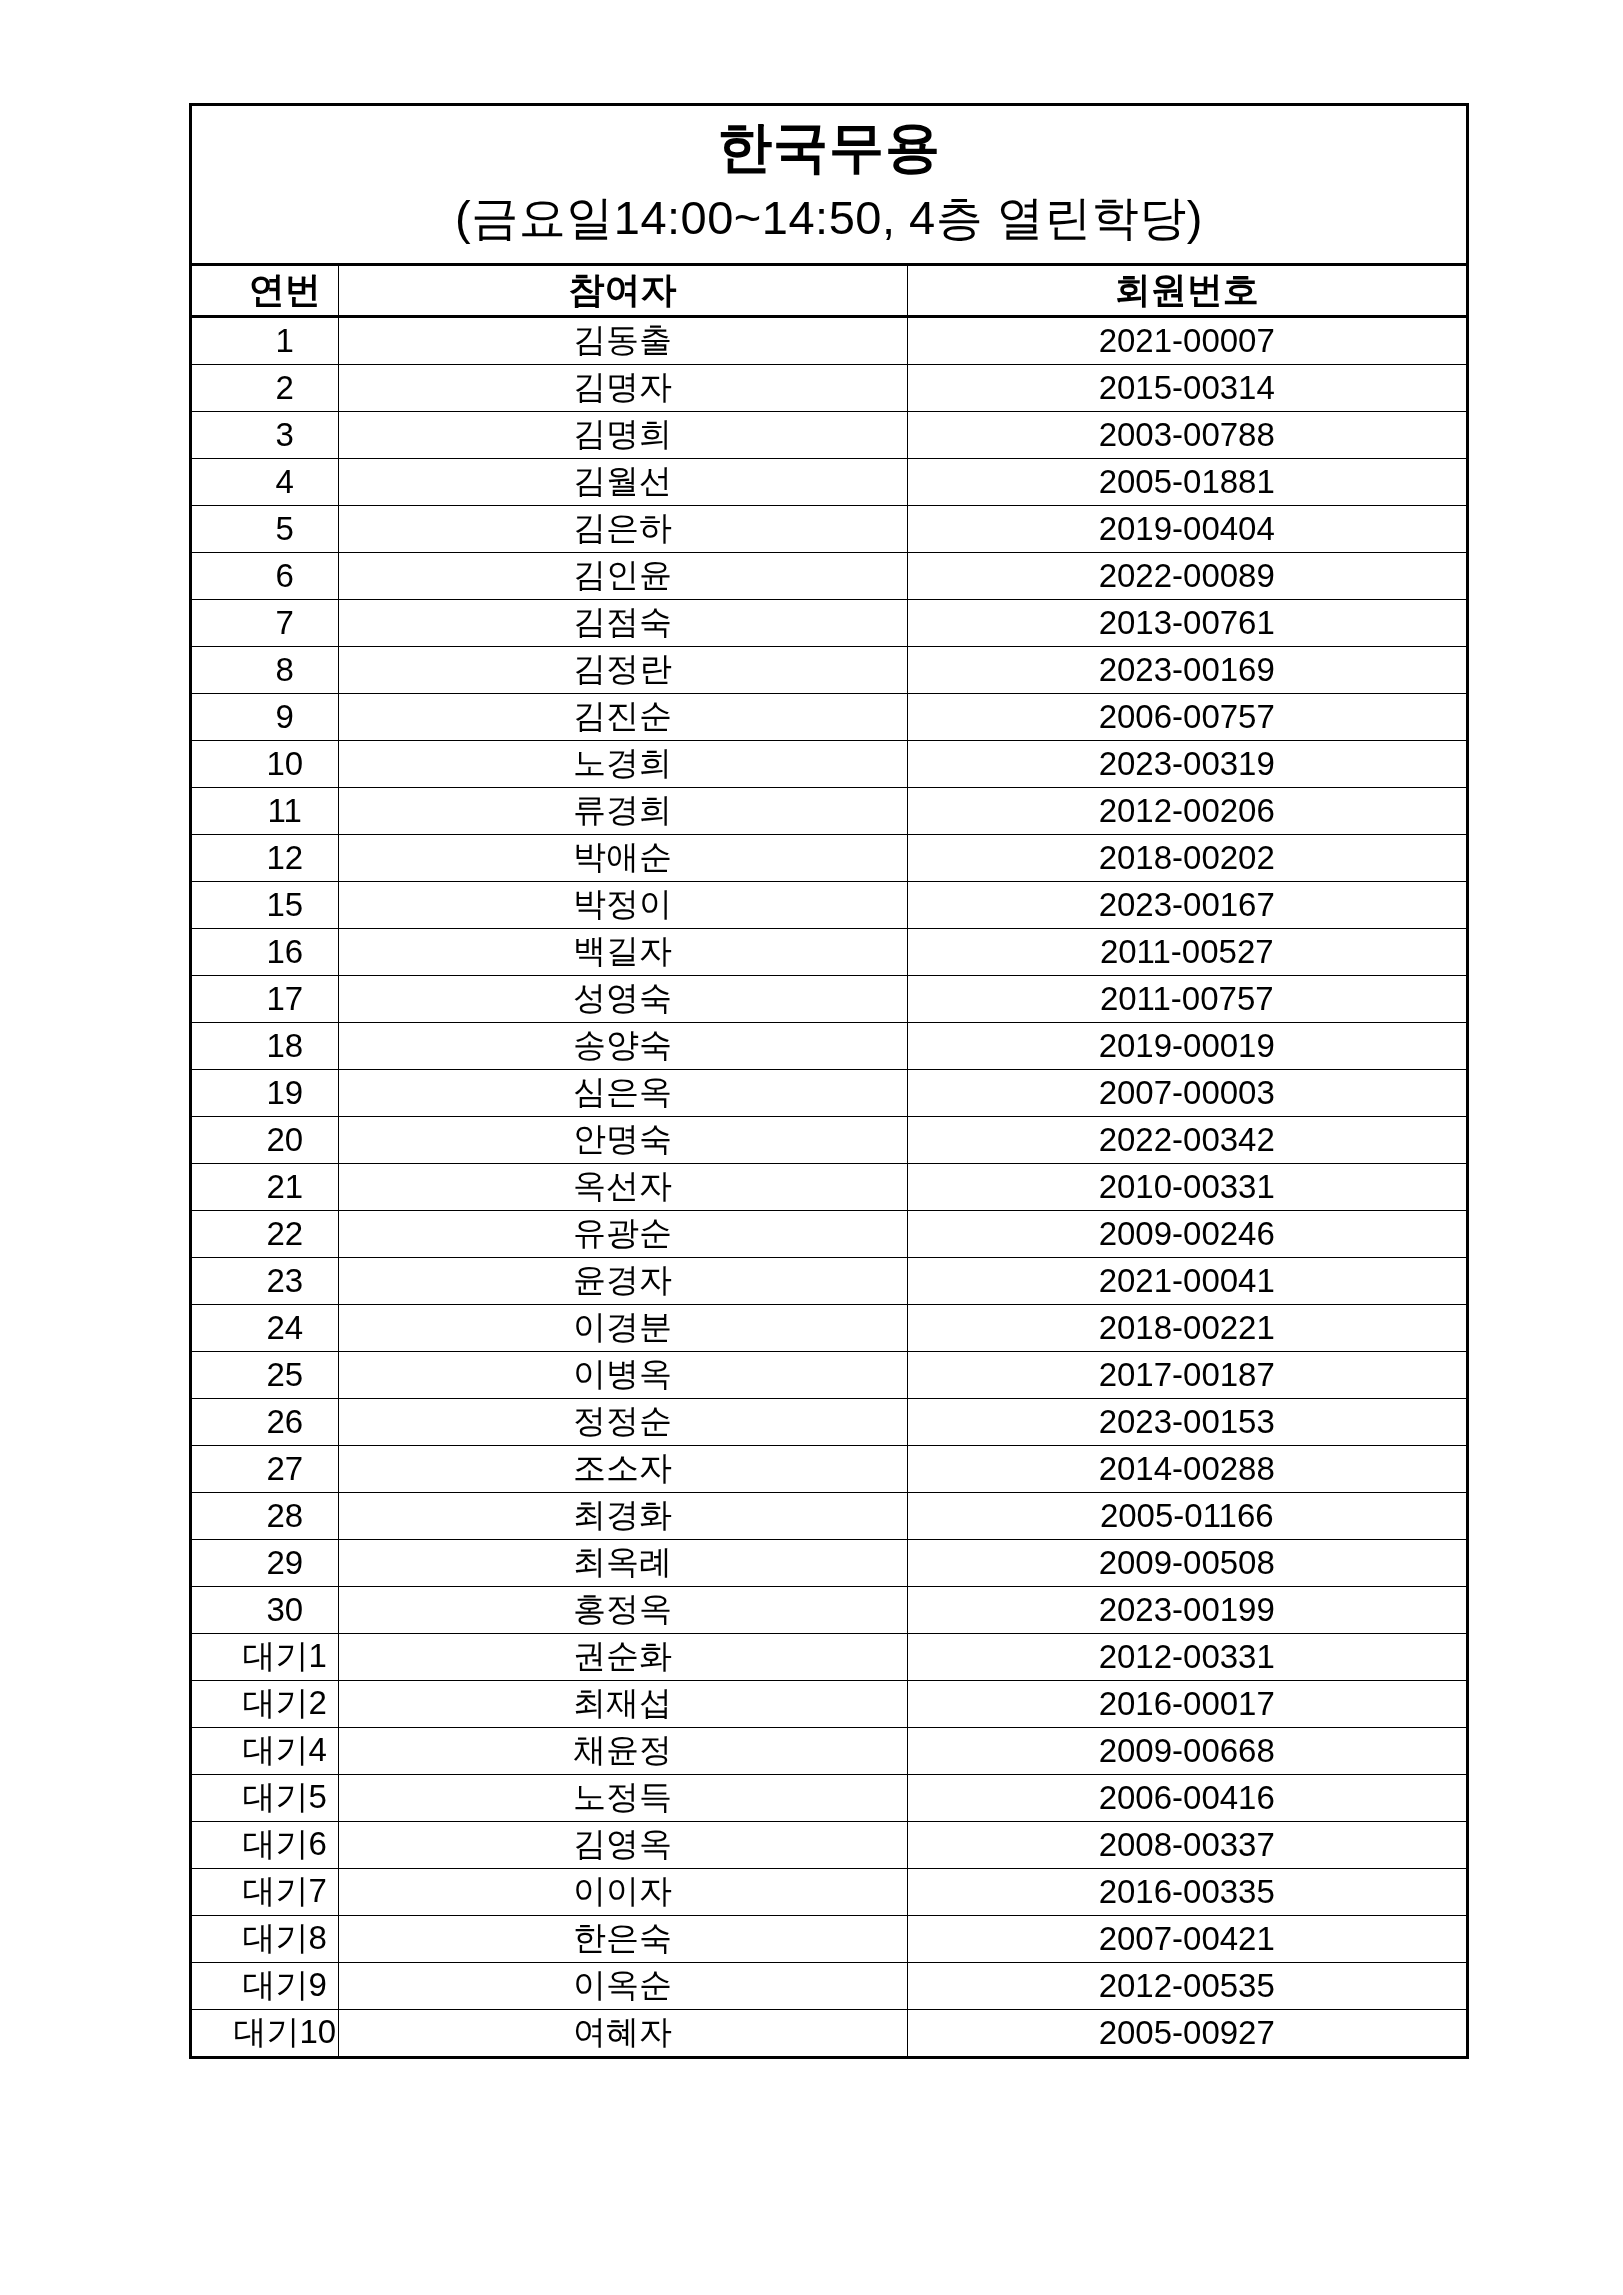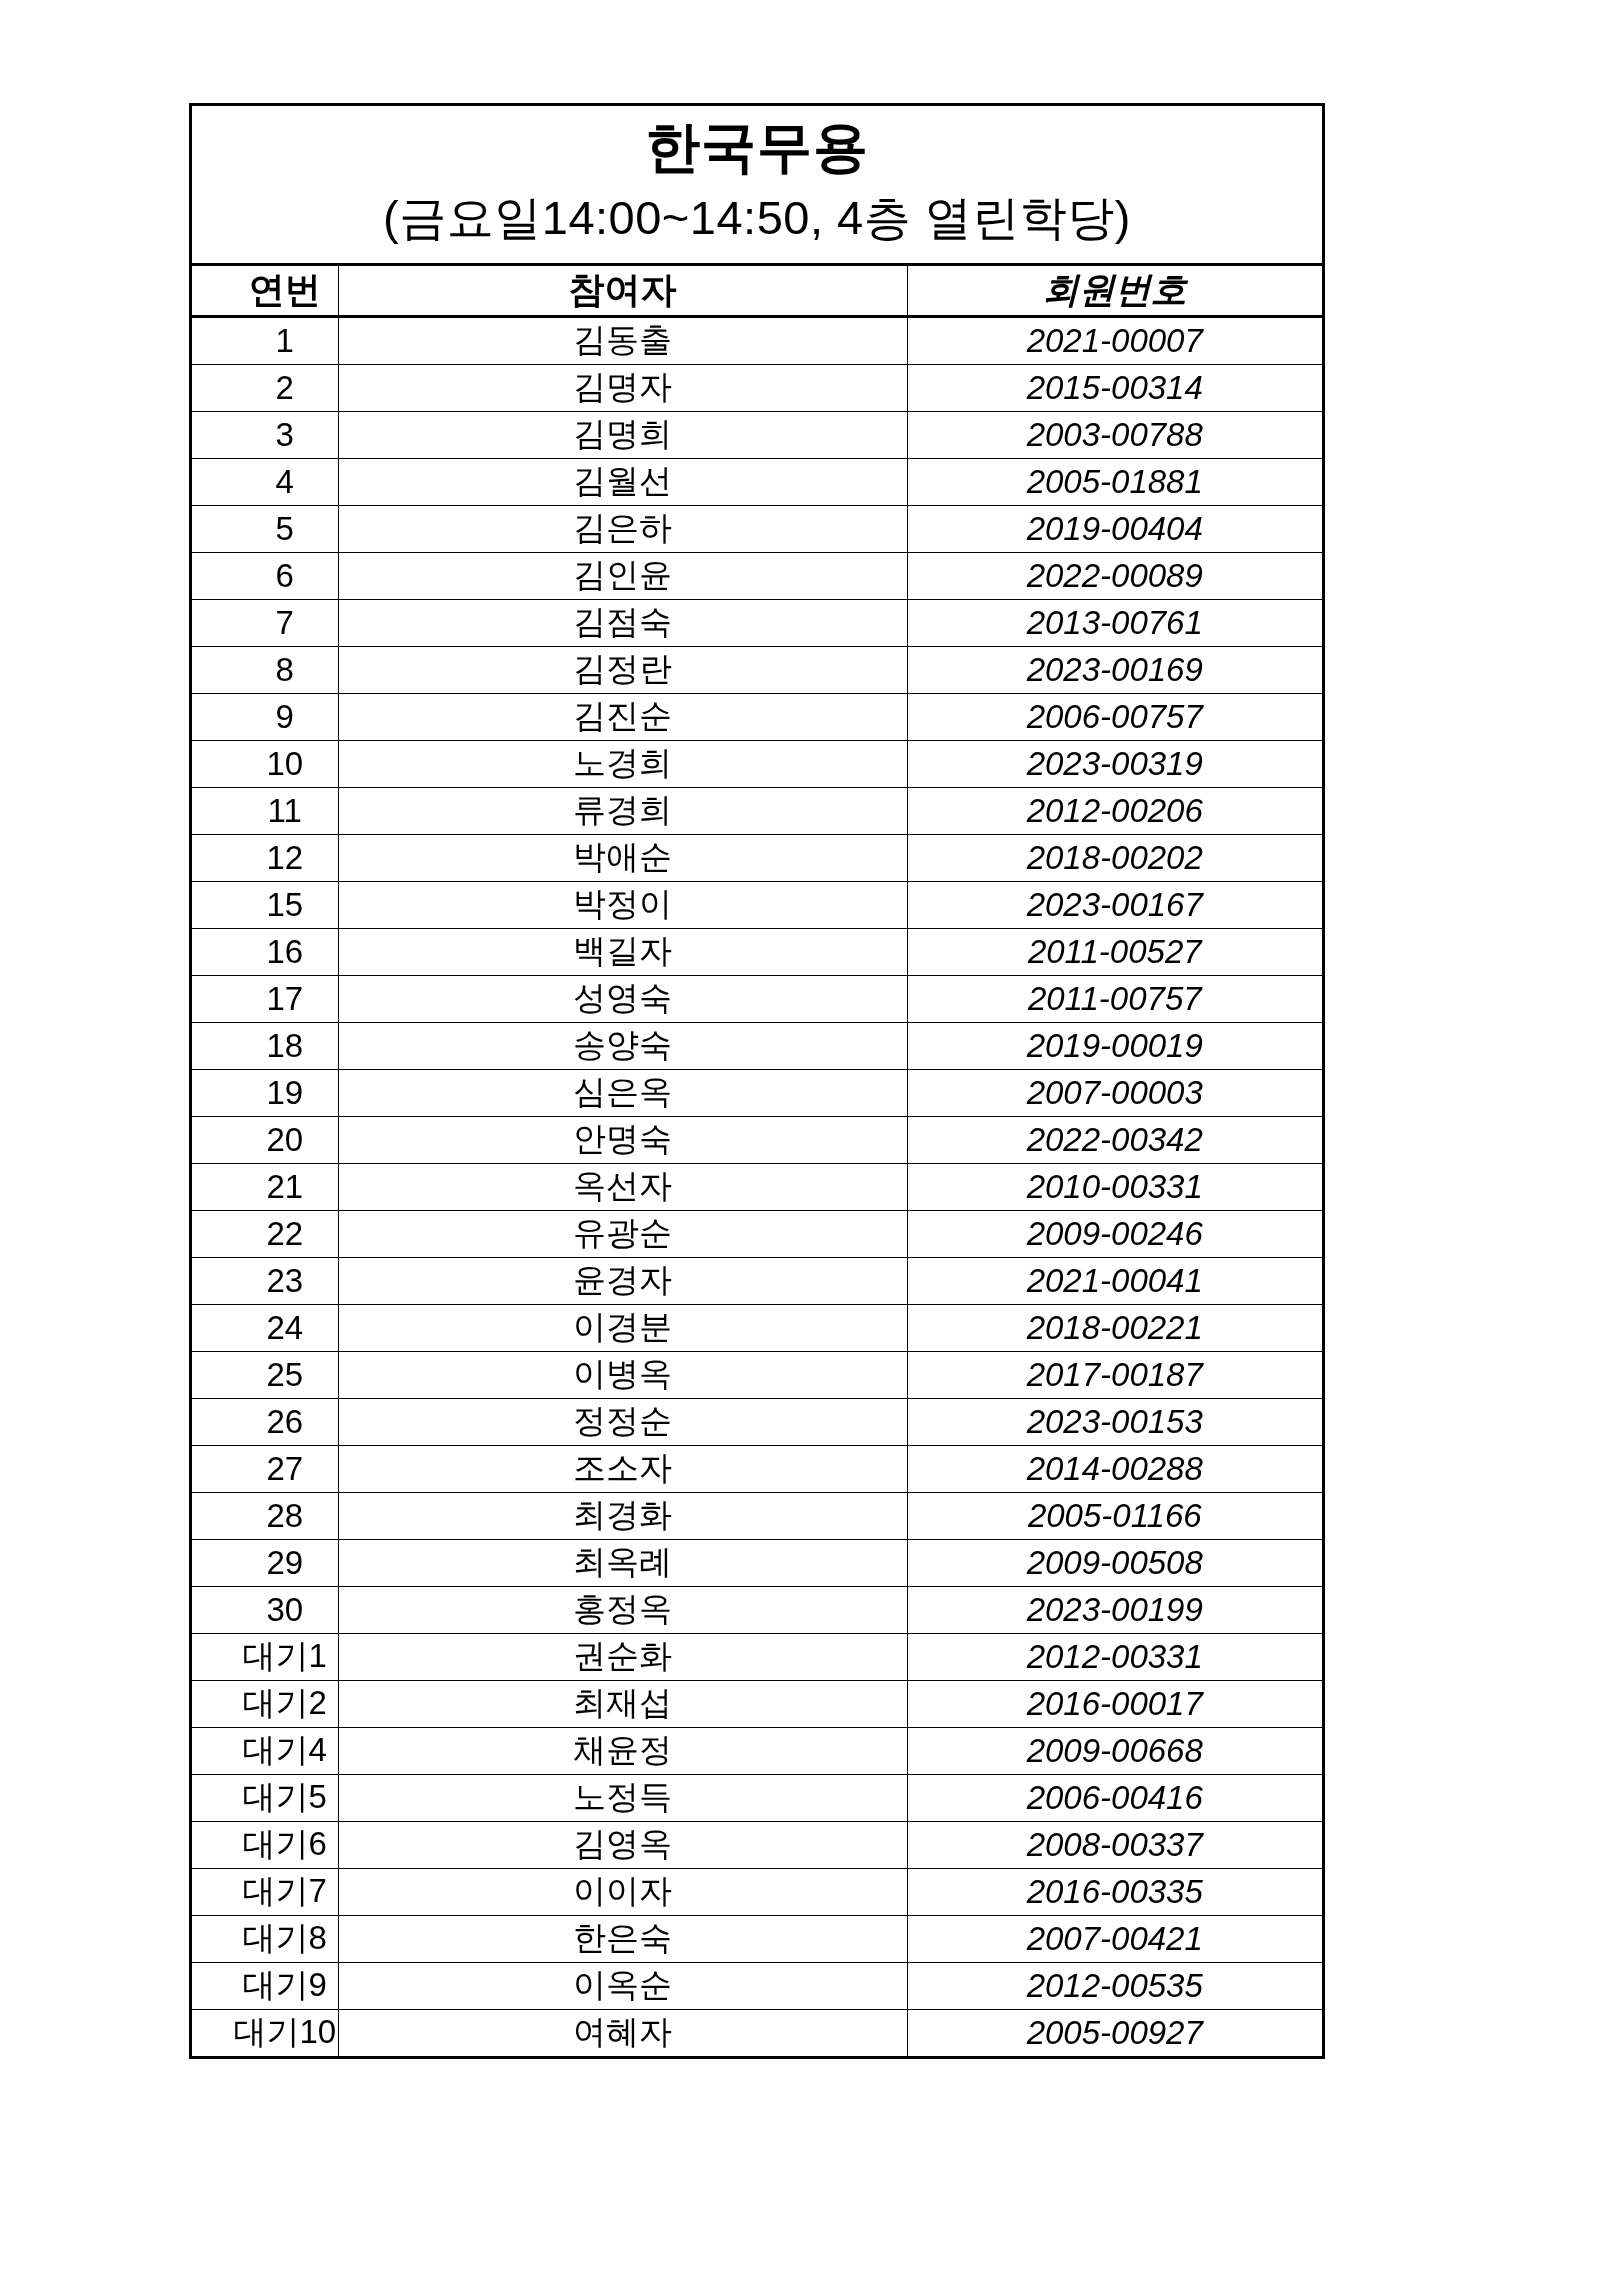--- a/index.html
+++ b/index.html
@@ -11,21 +11,21 @@
     width: 1624px;
     height: 2295px;
     position: relative;
     font-family: "Liberation Sans", "DejaVu Sans", sans-serif;
     color: #000000;
   }
   .sheet {
     position: absolute;
     left: 189px;
     top: 103px;
-    width: 1136px;
+    width: 1280px;
     border: 3.7px solid #000000;
     box-sizing: border-box;
     background: #ffffff;
   }
   .title-block {
     width: 100%;
     border-bottom: 3.7px solid #000000;
     box-sizing: border-box;
     padding: 6.5px 0 10.2px 0;
     text-align: center;
@@ -68,21 +68,21 @@
     text-align: center;
     vertical-align: middle;
     border: 1.4px solid #000000;
     padding: 0;
     white-space: nowrap;
     overflow: hidden;
   }
   table.roster th:first-child,
   table.roster td:first-child { border-left: 0; padding-left: 40px; }
   table.roster th:last-child,
-  table.roster td:last-child  { border-right: 0; font-style: italic; }
+  table.roster td:last-child  { border-right: 0; }
   table.roster td, table.roster th {
     border-left-width: 1.9px;
     border-right-width: 1.9px;
   }
   table.roster tr:last-child td { border-bottom: 0; }
 </style>
 </head>
 <body>
 
 <div class="sheet">

